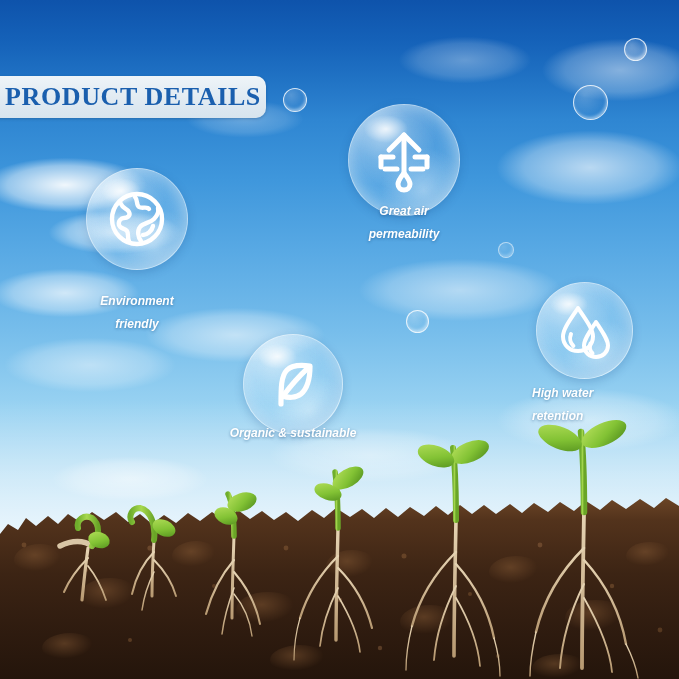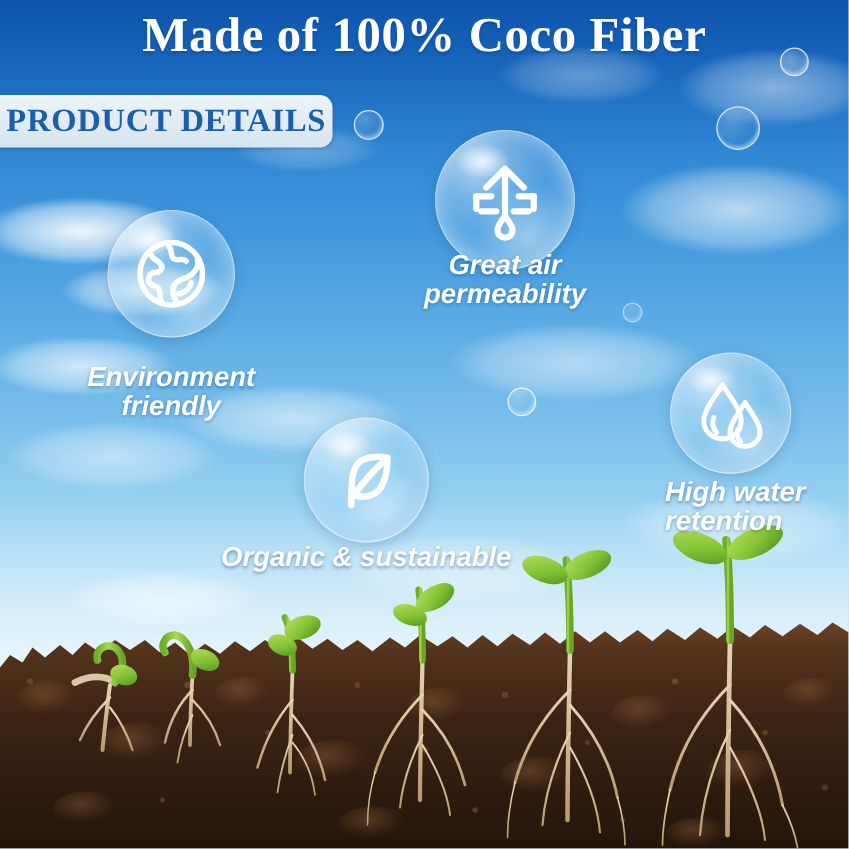--- a/index.html
+++ b/index.html
@@ -105,21 +105,21 @@
     background:radial-gradient(closest-side,rgba(255,255,255,.80),rgba(255,255,255,0));
     pointer-events:none;
   }
   .bubble svg{position:relative;z-index:2;display:block;}
 
   .feat-label{
     position:absolute;
     color:#ffffff;
     font-style:italic;
     font-weight:bold;
-    font-size:22px;
+    font-size:12px;
     line-height:23px;
     text-shadow:0 1px 3px rgba(10,60,110,.45);
     white-space:pre-line;
   }
   .lbl-center{text-align:center;}
   .lbl-left{text-align:left;}
 
   
   .soil{
     position:absolute;left:0;top:0;width:679px;height:679px;
@@ -288,21 +288,20 @@
       <path d="M584,584 C570,612 562,640 560,668" stroke="url(#rootGrad)" stroke-width="1.9" fill="none" stroke-linecap="round"></path>
       <path d="M584,598 C600,626 610,650 612,672" stroke="url(#rootGrad)" stroke-width="1.8" fill="none" stroke-linecap="round"></path>
       <path d="M536,632 C532,650 530,662 530,676" stroke="url(#rootGrad)" stroke-width="1.4" fill="none" stroke-linecap="round"></path>
       <path d="M626,644 C632,656 636,666 638,678" stroke="url(#rootGrad)" stroke-width="1.4" fill="none" stroke-linecap="round"></path>
       <path d="M584,512 C584,478 583,452 581,432" stroke="url(#stemGrad)" stroke-width="6.5" fill="none" stroke-linecap="round"></path>
       <ellipse cx="604" cy="434" rx="24" ry="11" fill="url(#leafGrad)" transform="rotate(-24 604 434)"></ellipse>
       <ellipse cx="560" cy="438" rx="23" ry="11" fill="url(#leafGrad)" transform="rotate(22 560 438)"></ellipse>
     </g>
   </svg>
 
-  <div class="title">Made of 100%  Coco Fiber</div>
 
   <div class="badge">
     <span class="badge-label">PRODUCT DETAILS</span>
   </div>
 
   <div class="feature" style="left:86px;top:168px;">
     <div class="bubble" style="width:102px;height:102px;">
       <span>
         <svg width="64" height="64" viewBox="0 0 64 64" fill="none" stroke="#ffffff" stroke-width="4.4" stroke-linecap="round" stroke-linejoin="round">
           <circle cx="32" cy="32" r="25"></circle>
@@ -339,21 +338,21 @@
 
   <div class="feature" style="left:243px;top:334px;">
     <div class="bubble" style="width:100px;height:100px;">
       <span>
         <svg width="60" height="60" viewBox="0 0 60 60" fill="none" stroke="#ffffff" stroke-width="5.2" stroke-linecap="round" stroke-linejoin="round">
           <path d="M18,50 C18,34 18,22 24,16 C29,11 40,11 47,12 C47,22 45,34 38,40 C33,44 25,44 20,42"></path>
           <path d="M20,42 C26,34 34,24 45,14"></path>
         </svg>
       </span>
     </div>
-    <div class="feat-label lbl-center" style="left:-80px;top:100px;width:260px;">Organic &amp; sustainable</div>
+    <div class="feat-label lbl-center" style="left:-80px;top:88px;width:260px;">Organic &amp; sustainable</div>
   </div>
 
   <div class="feature" style="left:536px;top:282px;">
     <div class="bubble" style="width:97px;height:97px;">
       <span>
         <svg width="62" height="62" viewBox="0 0 62 62" fill="none" stroke="#ffffff" stroke-width="4" stroke-linecap="round" stroke-linejoin="round">
           <path d="M24,8 C16,20 9,29 9,36.5 C9,45 15.8,51 24,51 C32.2,51 39,45 39,36.5 C39,29 32,20 24,8 Z"></path>
           <path d="M17,34 C15.4,38 16.2,43 19.4,46"></path>
           <path d="M42,22 C35.5,32 30,39.5 30,45.5 C30,52.2 35.4,57 42,57 C48.6,57 54,52.2 54,45.5 C54,39.5 48.5,32 42,22 Z" fill="none"></path>
           <path d="M36.5,43.5 C35.2,46.8 35.9,50.8 38.5,53.2"></path>

